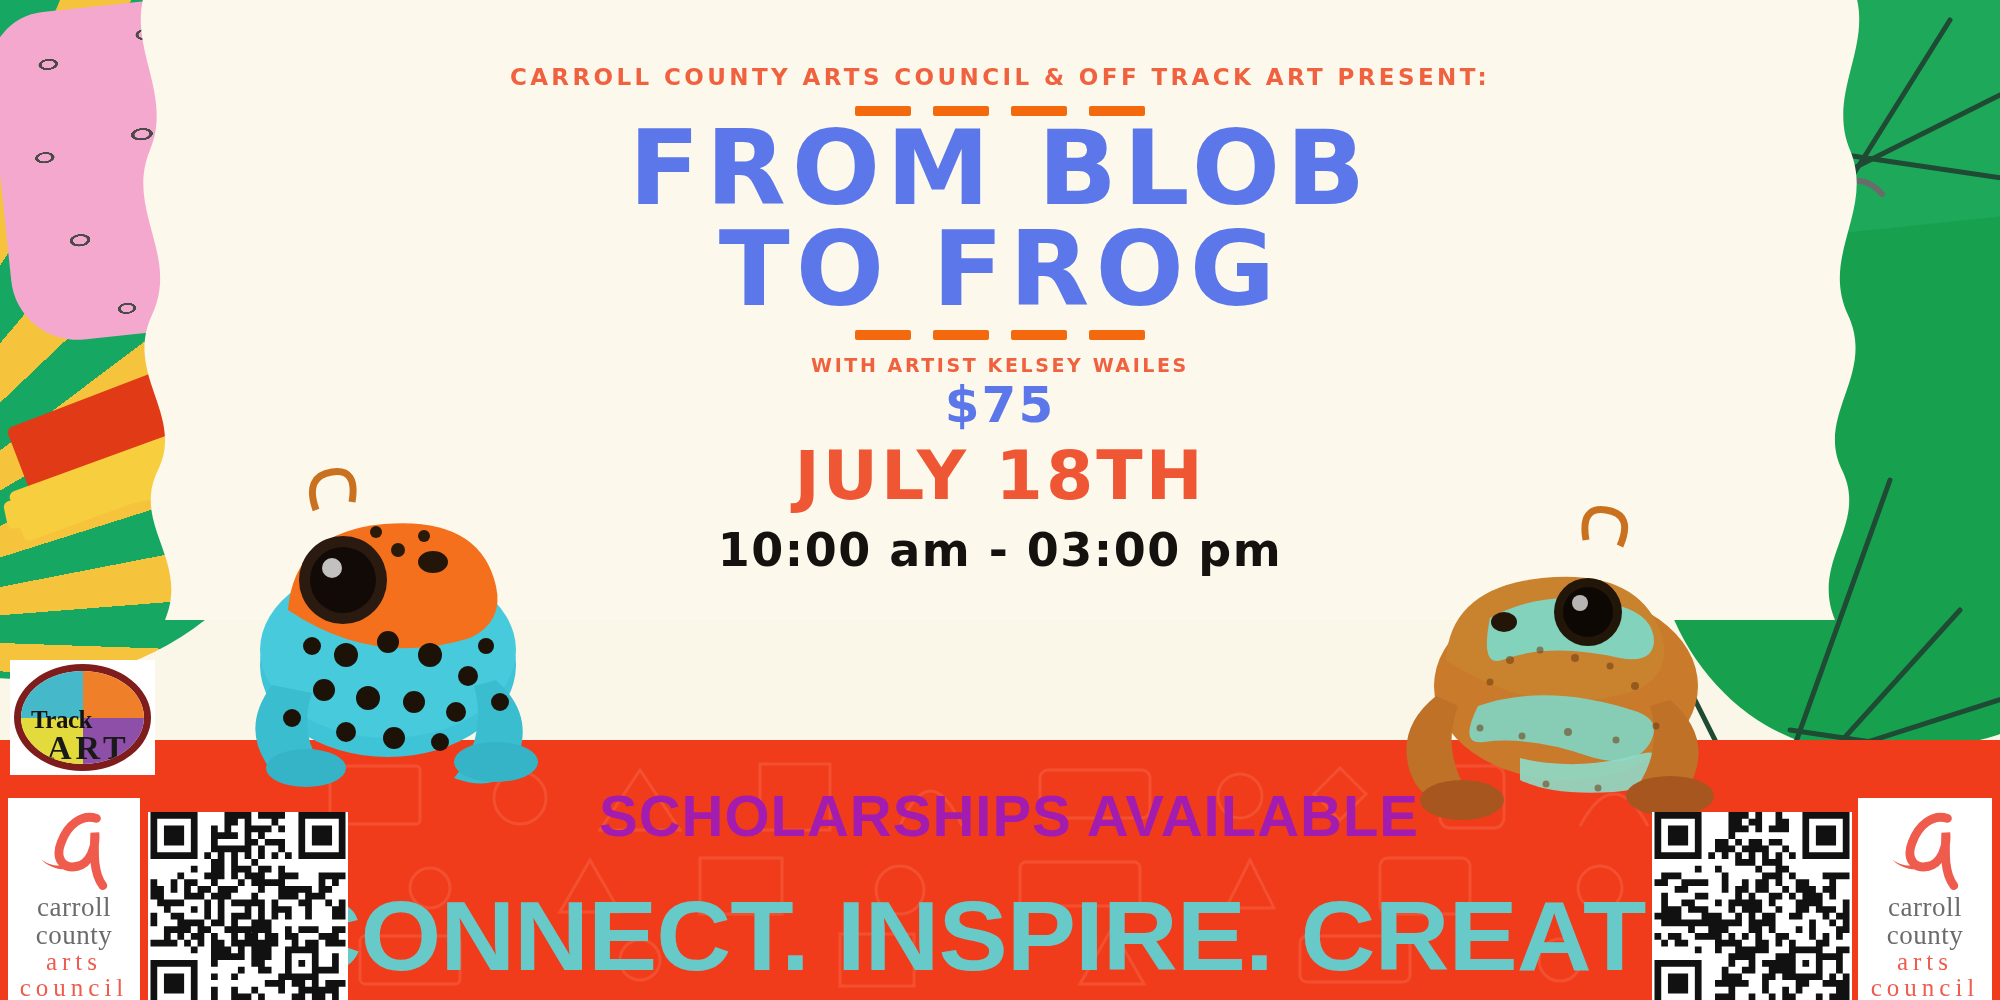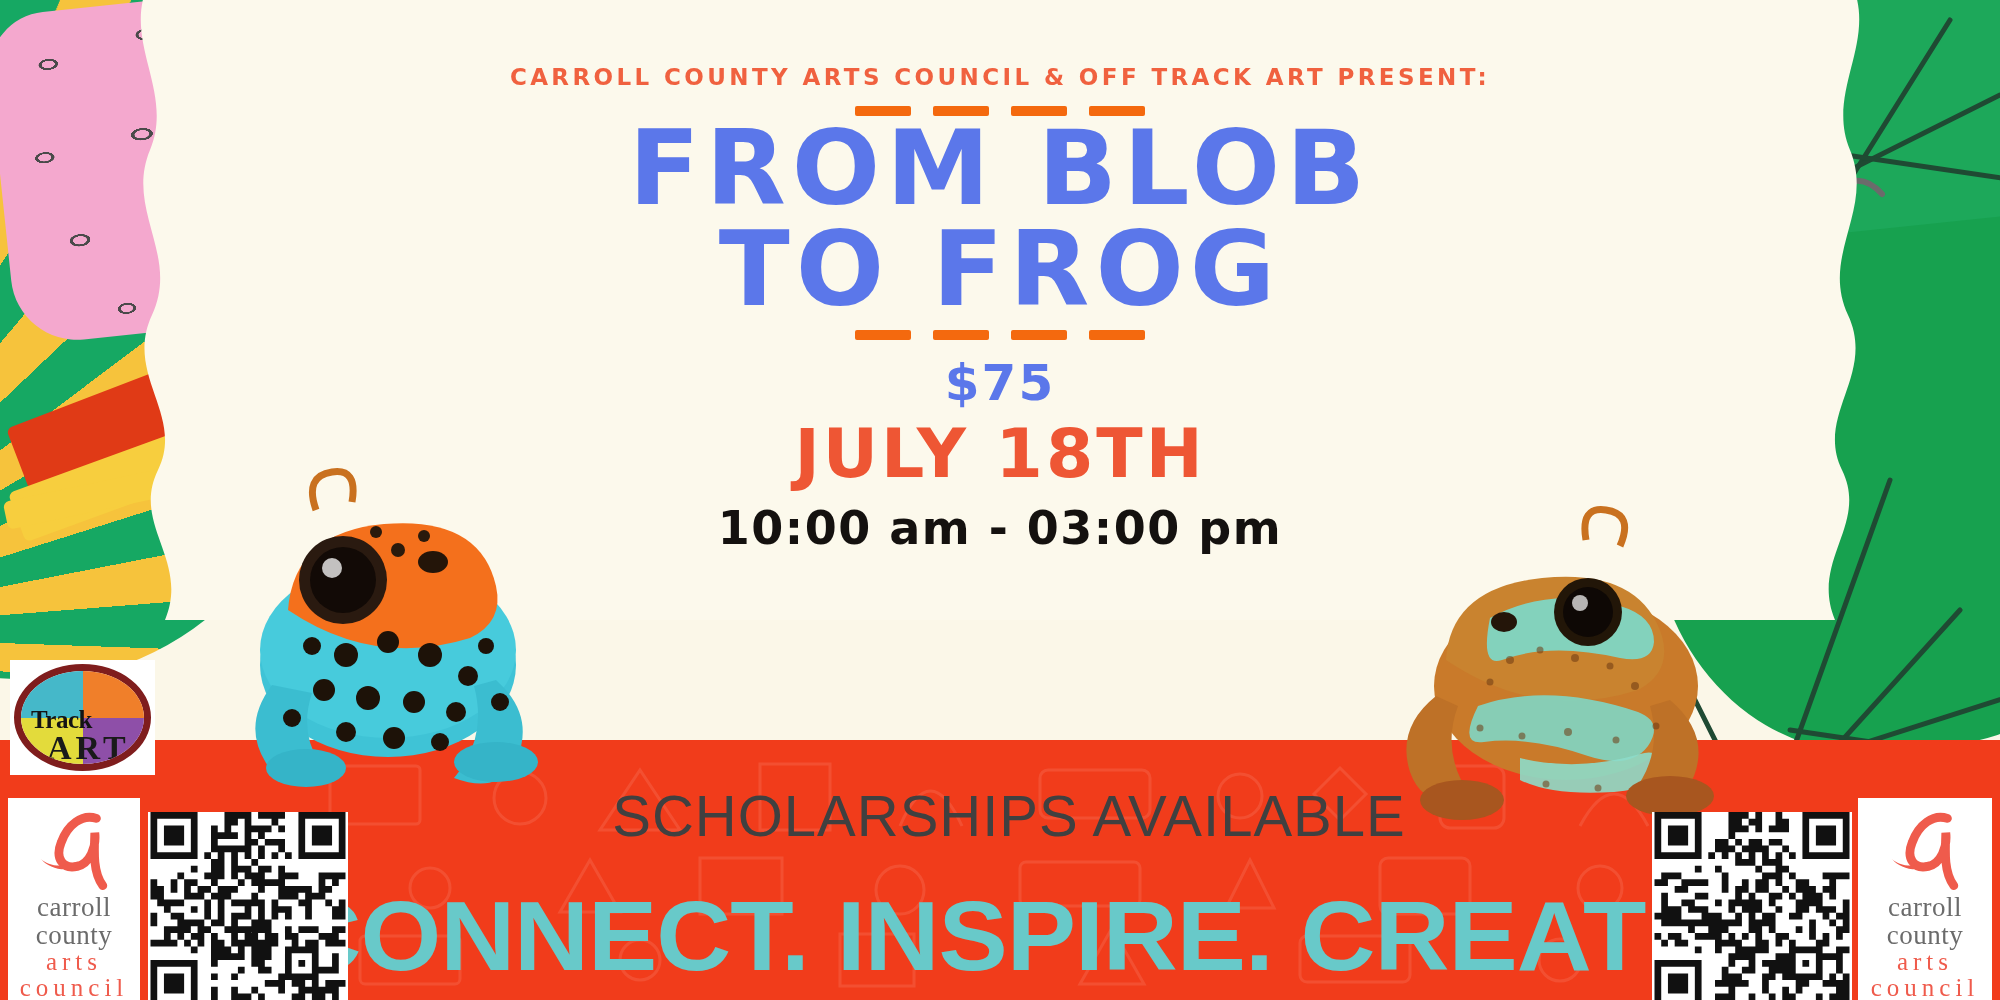--- a/index.html
+++ b/index.html
@@ -143,21 +143,21 @@
   }
 
   
   .banner{
     position:absolute; left:0; right:0; top:740px; height:260px; background:#F13C1B;
     z-index:3; overflow:hidden;
   }
   .banner .doodles{ position:absolute; inset:0; opacity:.22; }
   .scholar{
     position:absolute; z-index:7; left:18px; right:0; top:782px; text-align:center;
-    color:#404040; font-size:58px; font-weight:400; letter-spacing:1px;
+    color:#a21caf; font-size:58px; font-weight:700; letter-spacing:1px;
     font-family:"Liberation Sans", sans-serif;
   }
   .tagline{
     position:absolute; z-index:7; left:0; right:0; top:880px; text-align:center;
     color:#68C9C9; font-size:98px; font-weight:700; letter-spacing:-1px;
     font-family:"Liberation Sans", sans-serif;
     transform:scaleX(1.06); transform-origin:center;
   }
 
   
@@ -285,20 +285,21 @@
     <div class="title">TO FROG</div>
 
     <div class="dashrow bottom">
       <i></i>
       <i></i>
       <i></i>
       <i></i>
     </div>
 
 
+    <div class="artist">WITH ARTIST KELSEY WAILES</div>
     <div class="price">$75</div>
     <div class="date">JULY 18TH</div>
     <div class="time">10:00 am - 03:00 pm</div>
   </div>
 
   <svg class="frog frog-l" viewBox="0 0 370 350">
     <path d="M40 300 q-10-60 30-90 q-20-40 10-70 q25-28 70-22" fill="none" stroke="#9a6a2a" stroke-width="0"></path>
 
     <path d="M88 60 q-12-34 16-38 q26-4 20 30" fill="none" stroke="#C9711F" stroke-width="7"></path>
 

